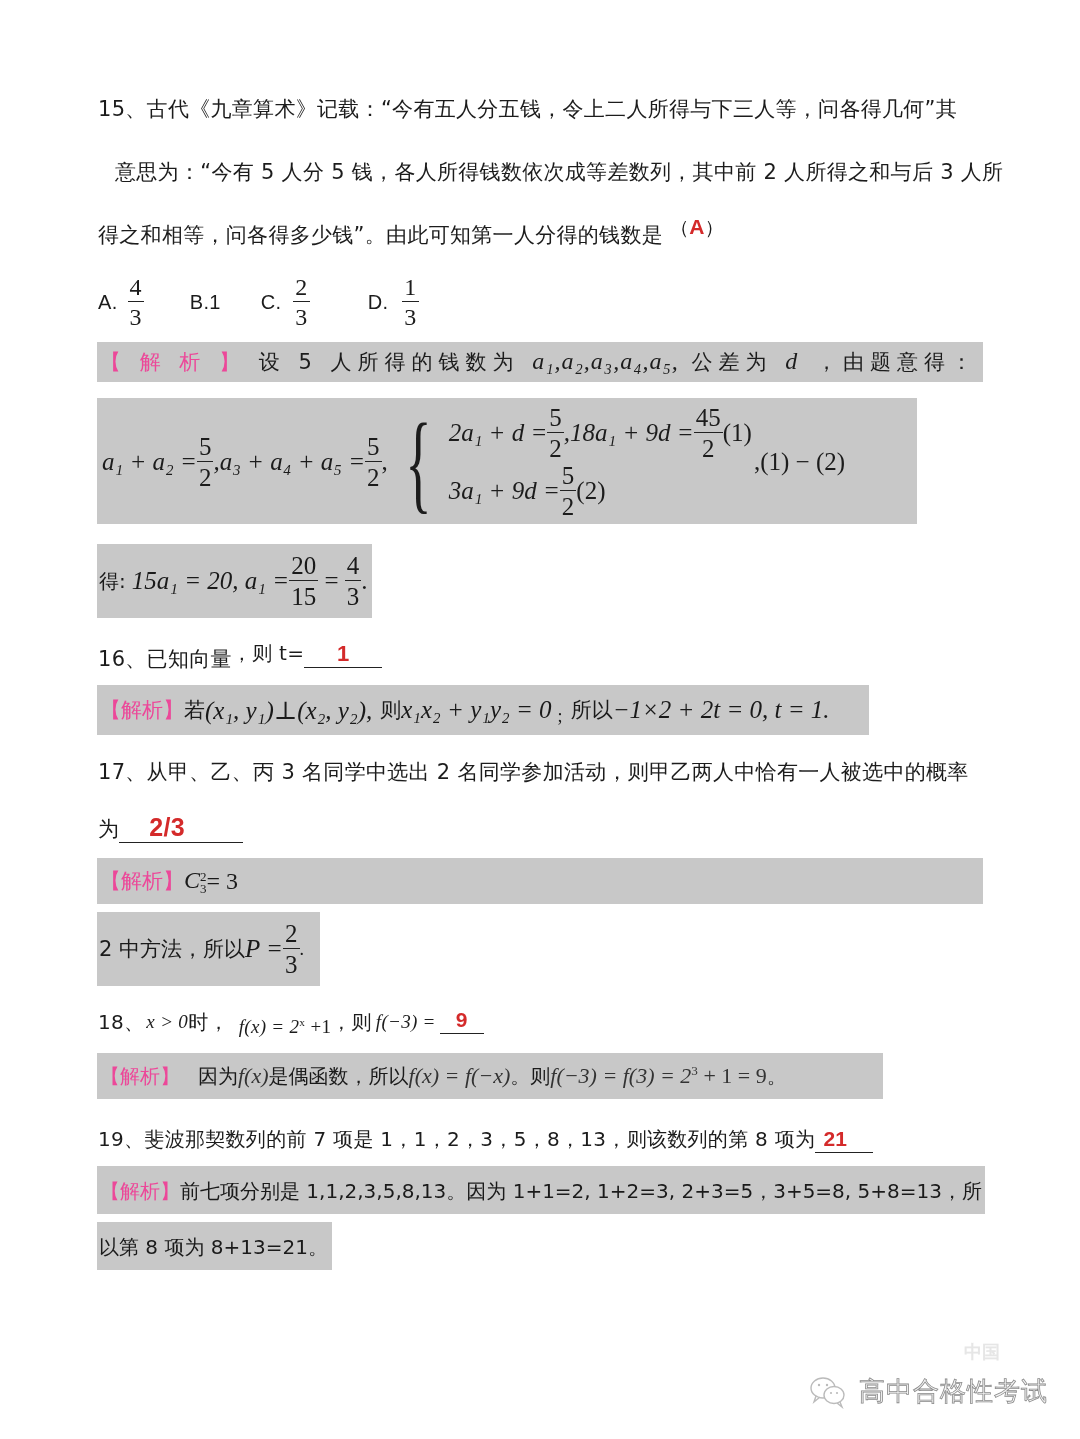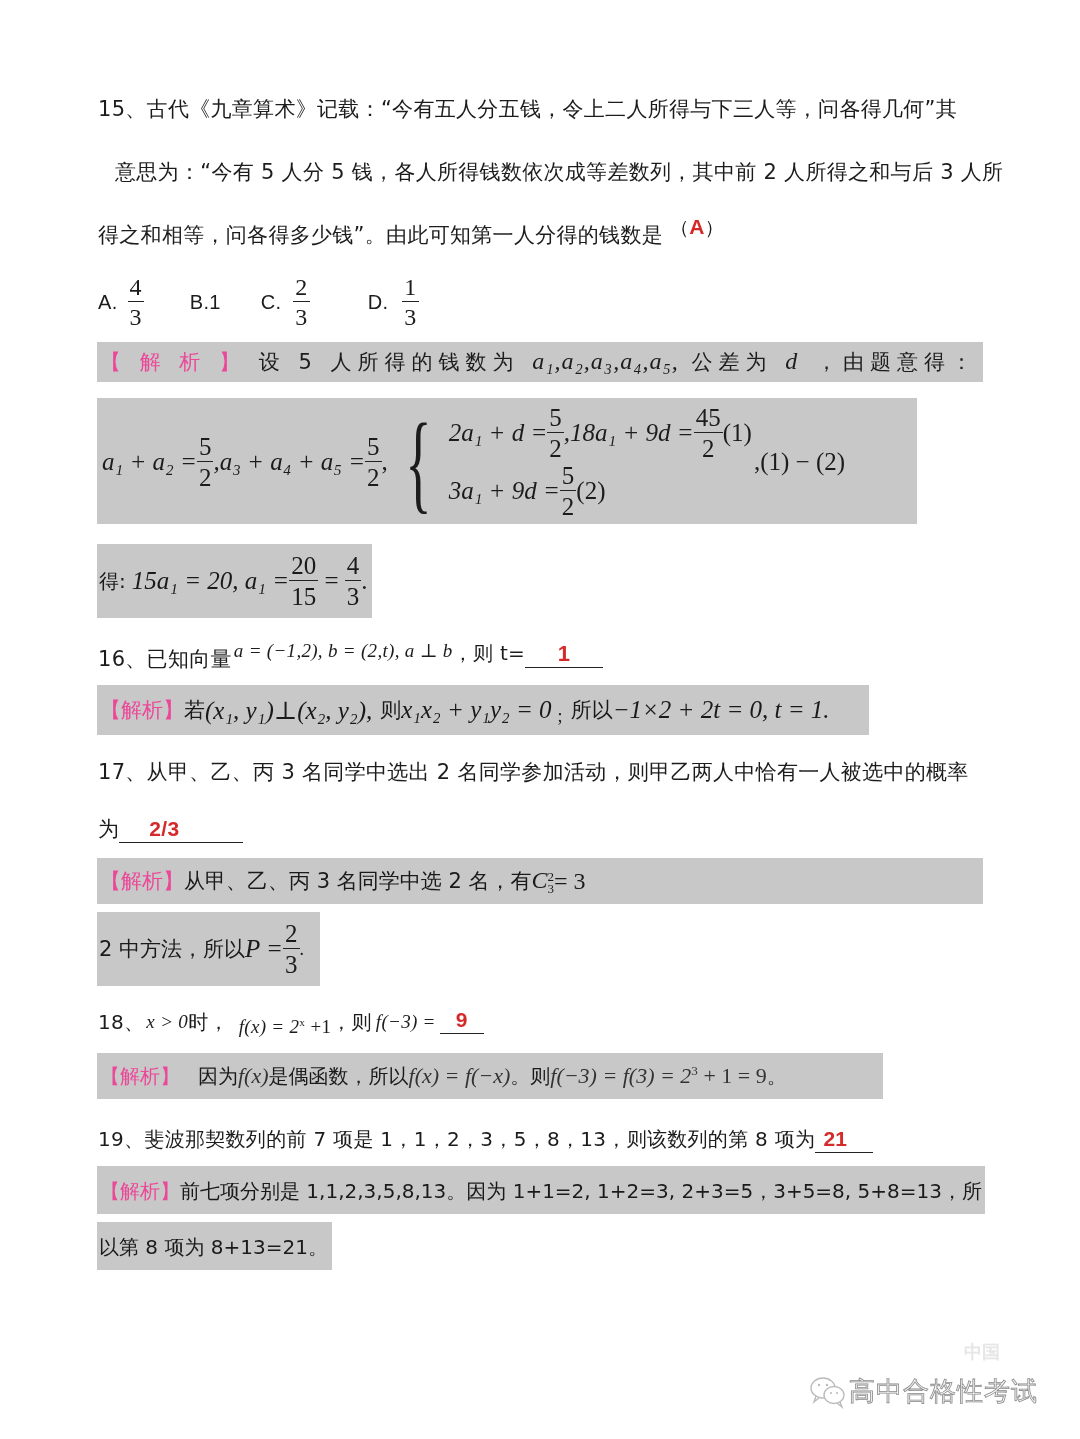--- a/index.html
+++ b/index.html
@@ -114,48 +114,46 @@
   <span class="mr">&nbsp;=&nbsp;</span>
   <span class="frac">
       <span class="n">4</span>
       <span class="d">3</span>
     </span>
   <span class="mr">.</span>
 </div>
 
 <div class="abs txt" style="left:98px; top:644px; display:flex; align-items:flex-end;">
   <span>16、已知向量</span>
-  <span class="math" style="font-size:19px; position:relative; top:-8px; margin-left:2px;">a = (−1,2), b = (2,t), a ⊥ b</span>
   <span style="font-size:20px; position:relative; top:-6px;">，则 t=</span>
   <span class="blank" style="width:78px; position:relative; top:-6px;">
     <span class="red" style="font-size:22px;">1</span>
   </span>
 </div>
 
 <div class="grey" style="left:97px; top:685px; width:772px; height:50px;"></div>
 <div class="abs" style="left:100px; top:690px; height:40px; display:flex; align-items:center; font-size:21px;">
   <span class="tag">【解析】</span>
   <span>若</span>
   <span class="math" style="font-size:25px;">(x₁, y₁)⊥(x₂, y₂),</span>
   <span style="margin-left:8px;">则</span>
   <span class="math" style="font-size:25px;">x₁x₂ + y₁y₂ = 0</span>
   <span class="mr" style="font-size:18px; position:relative; top:6px; margin:0 8px 0 6px;">;</span>
   <span>所以</span>
   <span class="math" style="font-size:25px;">−1×2 + 2t = 0, t = 1.</span>
 </div>
 
 <div class="abs txt" style="left:98px; top:757px;">17、从甲、乙、丙 3 名同学中选出 2 名同学参加活动，则甲乙两人中恰有一人被选中的概率</div>
 <div class="abs txt" style="left:98px; top:814px;">
-  <span>为</span><span class="blank" style="width:124px; text-align:left; padding-left:30px; box-sizing:border-box;"><span class="red" style="font-size:21px;">2/3</span></span>
+  <span>为</span><span class="blank" style="width:124px; text-align:left; padding-left:30px; box-sizing:border-box;"><span class="red" style="font-size:25px;">2/3</span></span>
 </div>
 
 <div class="grey" style="left:97px; top:858px; width:886px; height:46px;"></div>
 <div class="abs" style="left:100px; top:862px; height:38px; display:flex; align-items:center; font-size:21px;">
   <span class="tag">【解析】</span>
-  <span>从甲、乙、丙 3 名同学中选 2 名，有</span>
   <span class="math" style="font-size:24px; position:relative;"><span>C</span><span style="display:inline-flex; flex-direction:column; font-size:13px; line-height:12px; vertical-align:middle; font-style:normal;">
         <span>2</span>
         <span>3</span>
       </span></span>
   <span class="mr" style="font-size:24px;"> = 3</span>
 </div>
 
 <div class="grey" style="left:97px; top:912px; width:223px; height:74px;"></div>
 <div class="abs" style="left:99px; top:918px; height:62px; display:flex; align-items:center; font-size:21px;">
   <span>2 中方法，所以</span>
@@ -194,21 +192,21 @@
 </div>
 
 <div class="grey" style="left:97px; top:1166px; width:888px; height:48px;"></div>
 <div class="abs" style="left:100px; top:1176px; font-size:20px; line-height:30px;">
   <span class="tag">【解析】</span><span>前七项分别是 1,1,2,3,5,8,13。因为 1+1=2, 1+2=3, 2+3=5，3+5=8, 5+8=13，所</span>
 </div>
 <div class="grey" style="left:97px; top:1222px; width:235px; height:48px;"></div>
 <div class="abs" style="left:99px; top:1232px; font-size:20px; line-height:30px;">以第 8 项为 8+13=21。</div>
 
 <div class="abs" style="left:964px; top:1340px; font-size:18px; color:#e6e6e6; font-weight:bold;">中国</div>
-<div class="abs" style="left:808px; top:1374px; display:flex; align-items:center; gap:1px;">
+<div class="abs" style="left:808px; top:1374px; display:flex; align-items:center; gap:11px;">
   <svg width="40" height="34" viewBox="0 0 40 34">
     <ellipse cx="15" cy="13" rx="12" ry="10" fill="none" stroke="#bbb" stroke-width="1.4"></ellipse>
     <path d="M8 21 L6 27 L12 22" fill="none" stroke="#bbb" stroke-width="1.4"></path>
     <ellipse cx="26" cy="20" rx="10" ry="8.5" fill="#fff" stroke="#bbb" stroke-width="1.4"></ellipse>
     <path d="M32 27 L34 32 L29 28" fill="none" stroke="#bbb" stroke-width="1.4"></path>
     <circle cx="11" cy="10" r="1.2" fill="#bbb"></circle>
       <circle cx="19" cy="10" r="1.2" fill="#bbb"></circle>
     <circle cx="23" cy="18" r="1.1" fill="#bbb"></circle>
       <circle cx="29" cy="18" r="1.1" fill="#bbb"></circle>
   </svg>

